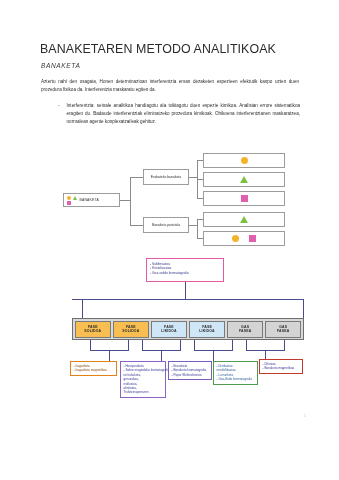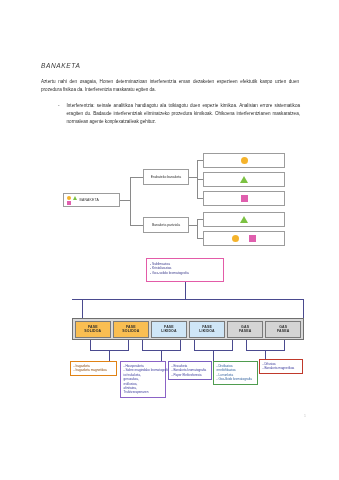--- a/index.html
+++ b/index.html
@@ -187,20 +187,21 @@
     top: 414px;
     font-size: 3.4px;
     color: #bdbdbd;
   }
 </style>
 <style>.leg li.nodash:before{content:"";} .fl-top-box li:before{content:"";}</style></head>
 <body>
 
 <div class="page">
 
+  <div class="doc-title">BANAKETAREN METODO ANALITIKOAK</div>
   <div class="doc-subtitle">BANAKETA</div>
   <div class="para">Aztertu nahi den osagaia, Honen determinazioan interferentzia eman dezaketen espezieen efektutik kanpo uzten duen prozedura fisikoa da. Interferentzia maskaratu egiten da.</div>
   <div class="bullet-block">
     <span class="bullet-dot">-</span>
     <span>Interferentzia: seinale analitikoa handiagotu ala txikiagotu duen espezie kimikoa. Analisian errore sistematikoa eragiten du. Badaude interferentziak eliminatzeko prozedura kimikoak. Ohikoena interferentzianen maskaratzea, normalean agente konplexatzaileak gehituz.</span>
   </div>
 
   <div class="mindmap">
 
     <div class="mm-line" style="left:120px; top:50px; width:10px; height:1px;"></div>

